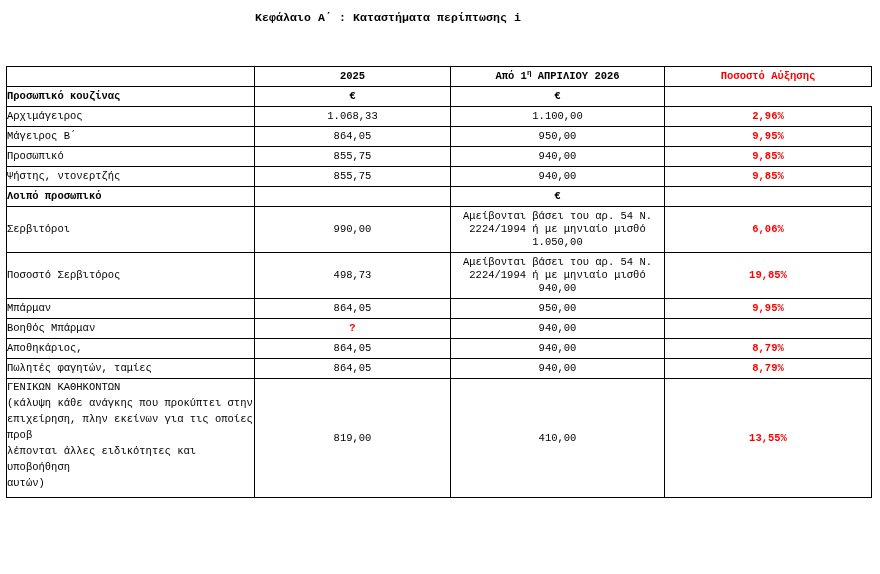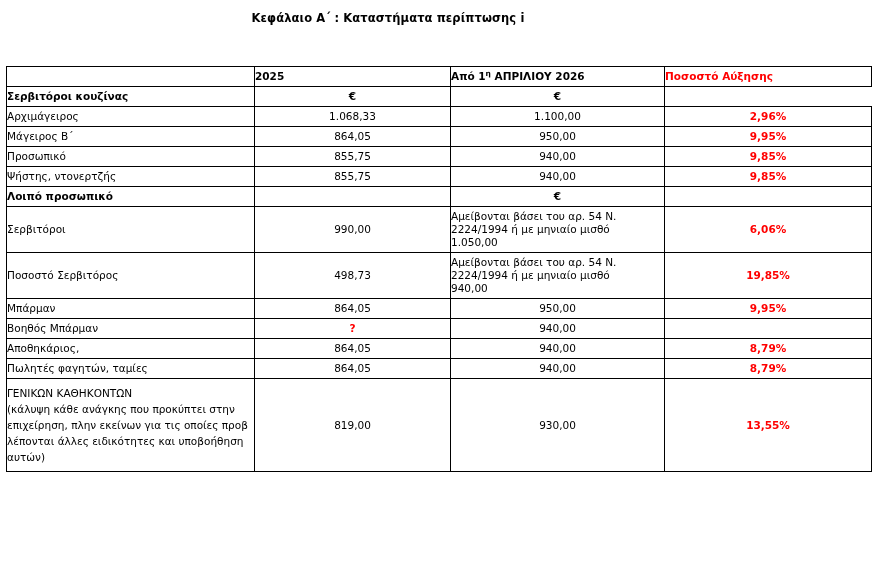--- a/index.html
+++ b/index.html
@@ -13,20 +13,21 @@
     height: 574px;
     font-family: "DejaVu Sans", "Liberation Sans", sans-serif;
     color: #000000;
     overflow: hidden;
   }
   .page {
     position: relative;
     width: 776px;
     height: 574px;
     box-sizing: border-box;
+    font-family: Liberation Mono, monospace;
   }
   .doc-title {
     text-align: center;
     font-size: 11.5px;
     font-weight: bold;
     letter-spacing: 0.1px;
     padding-top: 11px;
     line-height: 14px;
   }
   .table-wrap {
@@ -65,45 +66,45 @@
     text-align: center;
     color: #ff0000;
     font-weight: bold;
   }
   td.euro {
     text-align: center;
     font-weight: bold;
   }
   .bold { font-weight: bold; }
   .head-cell {
-    text-align: left;
+    text-align: center;
     font-weight: bold;
     padding-top: 5px;
     padding-bottom: 5px;
   }
   .head-red {
     color: #ff0000;
   }
   .no-borders {
     border: none !important;
   }
   .row-section td {
     font-weight: bold;
   }
   .tall td {
     padding-top: 9px;
     padding-bottom: 9px;
   }
   .multiline {
-    text-align: left;
+    text-align: center;
     line-height: 15px;
   }
   .lastrow td.label {
     line-height: 16px;
-    padding-top: 6px;
+    padding-top: 0;
     padding-bottom: 6px;
     vertical-align: top;
   }
   .lastrow td.num, .lastrow td.pct {
     vertical-align: middle;
   }
   sup {
     font-size: 7.5px;
     vertical-align: super;
     line-height: 0;
@@ -129,21 +130,21 @@
       <tbody>
 
         <tr>
           <td class="head-cell"></td>
           <td class="head-cell">2025</td>
           <td class="head-cell"><span>Από 1</span><sup>η</sup><span> ΑΠΡΙΛΙΟΥ 2026</span></td>
           <td class="head-cell head-red">Ποσοστό Αύξησης</td>
         </tr>
 
         <tr class="row-section">
-          <td class="label bold">Σερβιτόροι κουζίνας</td>
+          <td class="label bold">Προσωπικό κουζίνας</td>
           <td class="euro">€</td>
           <td class="euro">€</td>
           <td class="no-borders"></td>
         </tr>
 
         <tr>
           <td class="label">Αρχιμάγειρος</td>
           <td class="num">1.068,33</td>
           <td class="num">1.100,00</td>
           <td class="pct">2,96%</td>
@@ -223,20 +224,20 @@
 
         <tr class="lastrow">
           <td class="label">
             <div>ΓΕΝΙΚΩΝ ΚΑΘΗΚΟΝΤΩΝ</div>
             <div>(κάλυψη κάθε ανάγκης που προκύπτει στην</div>
             <div>επιχείρηση, πλην εκείνων για τις οποίες προβ</div>
             <div>λέπονται άλλες ειδικότητες και υποβοήθηση</div>
             <div>αυτών)</div>
           </td>
           <td class="num">819,00</td>
-          <td class="num">930,00</td>
+          <td class="num">410,00</td>
           <td class="pct">13,55%</td>
         </tr>
 
       </tbody>
     </table>
   </div>
 </div>
 
 </body></html>

